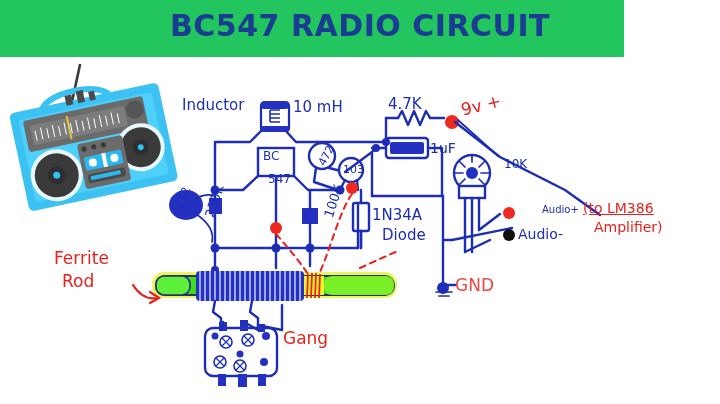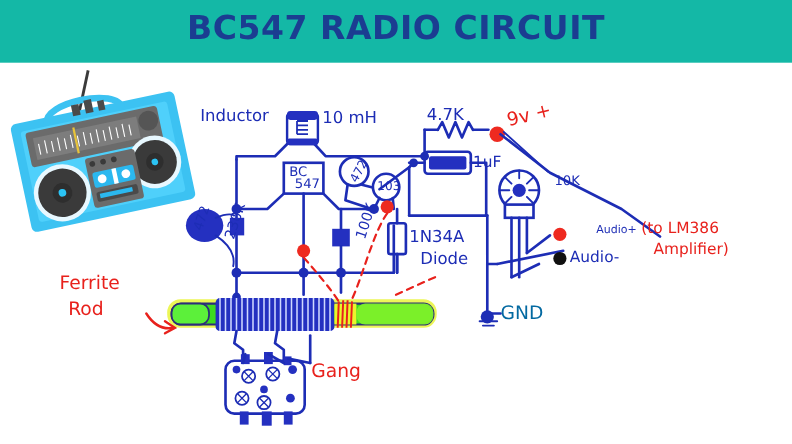--- a/index.html
+++ b/index.html
@@ -13,22 +13,22 @@
     position: relative;
     width: 720px;
     height: 404px;
     background: #ffffff;
     overflow: hidden;
   }
   
   #title-banner {
     position: absolute;
     left: 0; top: 0;
-    width: 720px; height: 57px;
-    background: #14b8a6;
+    width: 624px; height: 57px;
+    background: #22c55e;
   }
   #title-text {
     position: absolute;
     left: 0; top: 8px;
     width: 720px;
     text-align: center;
     font-family: "DejaVu Sans", sans-serif;
     font-weight: bold;
     font-size: 30px;
     letter-spacing: 0.5px;
@@ -36,21 +36,21 @@
   }
   
   .ink {
     position: absolute;
     font-family: "DejaVu Sans", sans-serif;
     color: #1d2db5;
     white-space: nowrap;
     line-height: 1.05;
   }
   .red { color: #e8211c; }
-  .black { color: #0369a1; }
+  .black { color: #ef4444; }
   
   svg.layer {
     position: absolute;
     left: 0; top: 0;
     width: 720px; height: 404px;
     overflow: visible;
     pointer-events: none;
   }
   .wire { fill: none; stroke: #1d2db5; stroke-width: 2.4; stroke-linecap: round; stroke-linejoin: round; }
   .wire-thin { fill: none; stroke: #1d2db5; stroke-width: 1.7; stroke-linecap: round; stroke-linejoin: round; }
@@ -289,39 +289,39 @@
 
   <div class="ink" style="left:388px; top:97px; font-size:15px;">4.7K</div>
 
   <div class="ink" style="left:430px; top:141px; font-size:14px;">1uF</div>
 
   <div class="ink red" style="left:461px; top:97px; font-size:17px; transform:rotate(-14deg);">9v +</div>
 
   <div class="ink" style="left:504px; top:158px; font-size:12px;">10K</div>
 
   <div class="ink" style="left:263px; top:150px; font-size:12px;">BC</div>
-  <div class="ink" style="left:268px; top:161px; font-size:12px;">547</div>
+  <div class="ink" style="left:268px; top:173px; font-size:12px;">547</div>
 
   <div class="ink" style="left:316px; top:150px; font-size:11px; transform:rotate(-62deg);">472</div>
 
   <div class="ink" style="left:343px; top:164px; font-size:11px;">103</div>
 
   <div class="ink" style="left:172px; top:192px; font-size:12px; transform:rotate(-72deg);">472</div>
 
   <div class="ink" style="left:203px; top:215px; font-size:13px; transform:rotate(-72deg); transform-origin:left top;">230K</div>
 
   <div class="ink" style="left:322px; top:215px; font-size:13px; transform:rotate(-72deg); transform-origin:left top;">100K</div>
 
   <div class="ink" style="left:372px; top:208px; font-size:15px;">1N34A</div>
   <div class="ink" style="left:382px; top:228px; font-size:15px;">Diode</div>
 
   <div class="ink" style="left:542px; top:205px; font-size:10px;">Audio+</div>
   <div class="ink" style="left:518px; top:227px; font-size:14px;">Audio-</div>
 
-  <div class="ink red" style="left:583px; top:201px; font-size:14px;">(to LM386</div>
+  <div class="ink red" style="left:583px; top:201px; font-size:14px;text-decoration:underline;">(to LM386</div>
   <div class="ink red" style="left:594px; top:220px; font-size:14px;">Amplifier)</div>
 
   <div class="ink black" style="left:455px; top:277px; font-size:17px;">GND</div>
 
   <div class="ink red" style="left:54px; top:250px; font-size:17px;">Ferrite</div>
   <div class="ink red" style="left:62px; top:273px; font-size:17px;">Rod</div>
 
   <div class="ink red" style="left:283px; top:330px; font-size:17px;">Gang</div>
 
 

